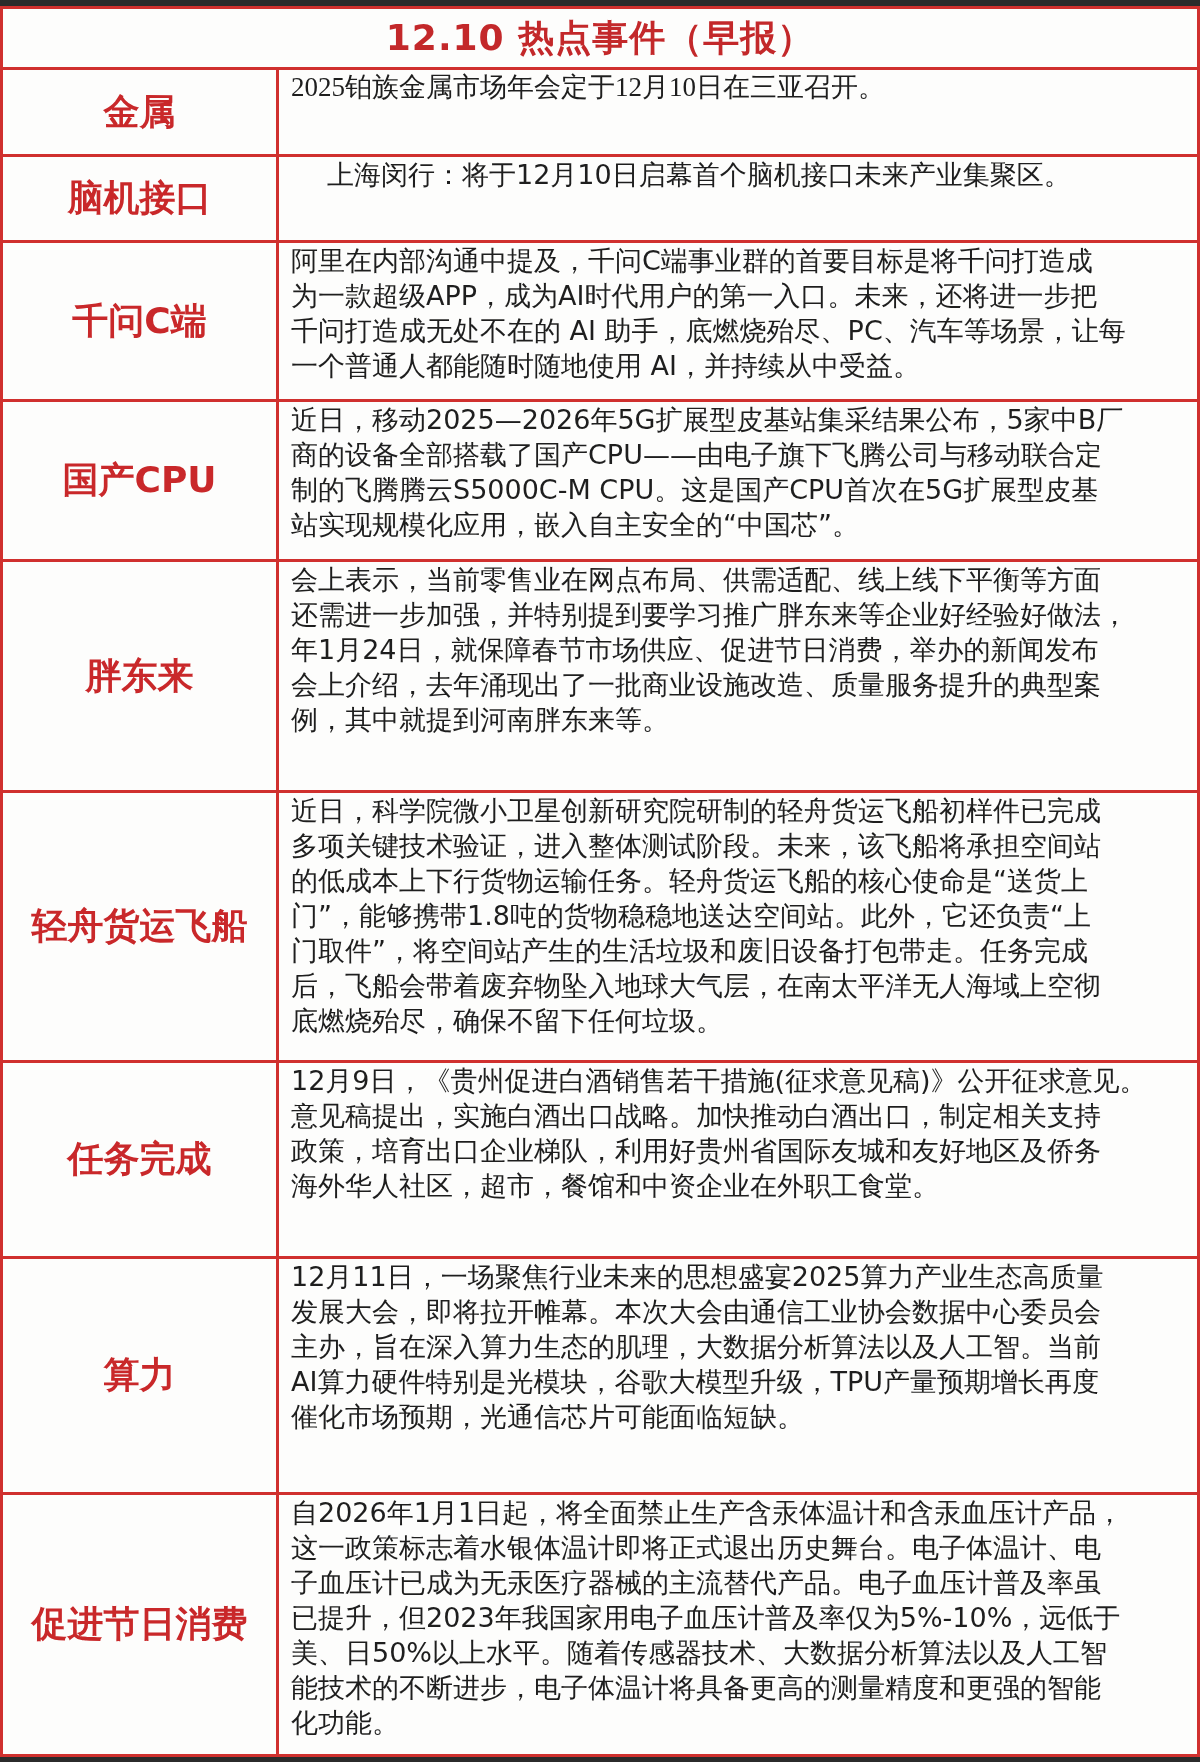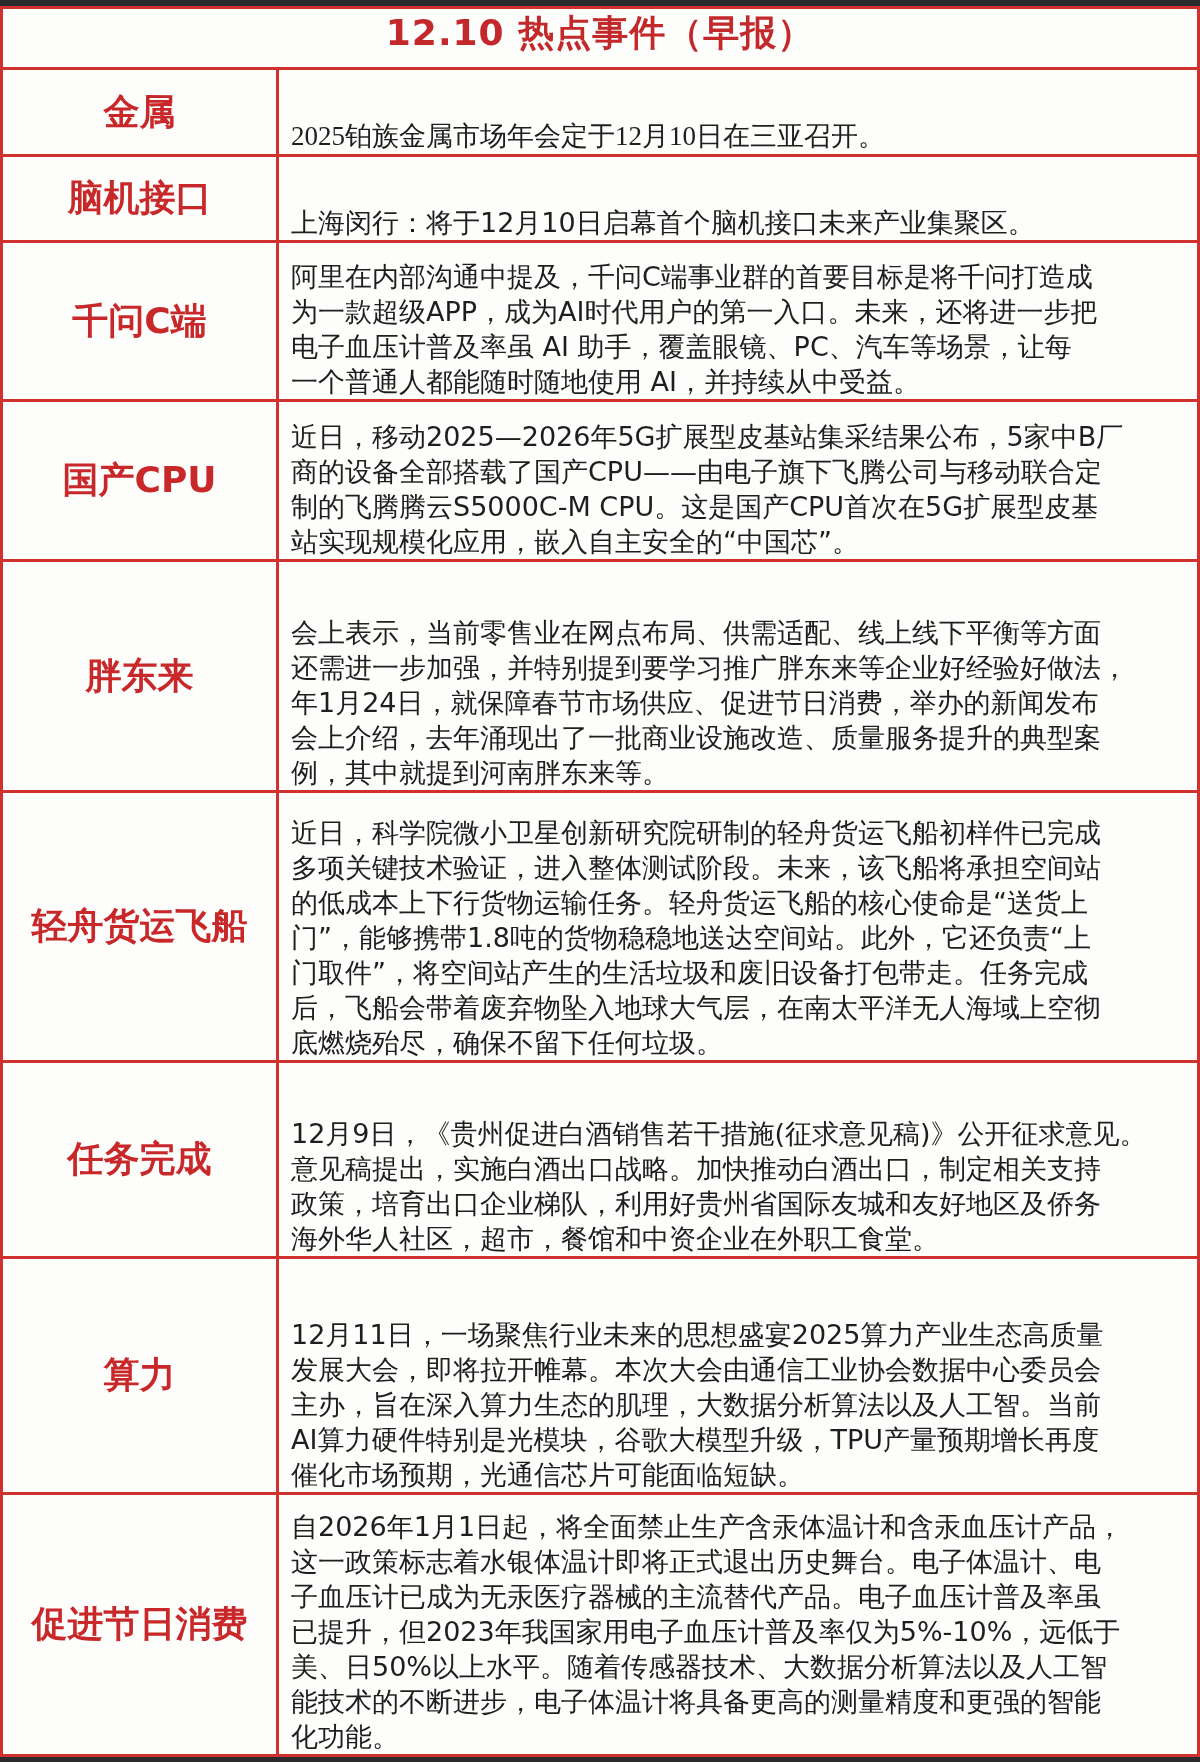--- a/index.html
+++ b/index.html
@@ -25,21 +25,21 @@
     border: 3px solid #d0302e;
   }
   .title-row {
     position: absolute;
     left: 0;
     top: 0;
     width: 1194px;
     height: 58px;
     border-bottom: 3px solid #d0302e;
     display: flex;
-    align-items: flex-start;
+    align-items: center;
     justify-content: center;
   }
   .title {
     color: #c3282a;
     font-weight: bold;
     font-size: 36px;
     letter-spacing: 1px;
     white-space: nowrap;
   }
   .row {
@@ -63,25 +63,24 @@
   .label {
     color: #c9282a;
     font-weight: bold;
     font-size: 36px;
     white-space: nowrap;
   }
   .content-cell {
     flex: 1;
     display: flex;
     flex-direction: column;
-    justify-content: flex-end;
+    justify-content: flex-start;
     padding-left: 12px;
     box-sizing: border-box;
     overflow: visible;
-    margin-top: 30px;
   }
   .line {
     display: block;
     color: #1e1e1e;
     font-size: 27px;
     line-height: 35px;
     white-space: nowrap;
   }
   .bottom-bar {
     position: absolute;
@@ -102,37 +101,37 @@
 
   <div class="row" style="top:61px;height:87px;font-family:Liberation Serif, serif;">
     <div class="label-cell">
       <span class="label">金属</span>
     </div>
     <div class="content-cell">
       <span class="line">2025铂族金属市场年会定于12月10日在三亚召开。</span>
     </div>
   </div>
 
-  <div class="row" style="top:148px;height:86px;">
+  <div class="row" style="top:148px;height:86px;gap:36px;">
     <div class="label-cell">
       <span class="label">脑机接口</span>
     </div>
     <div class="content-cell">
       <span class="line">上海闵行：将于12月10日启幕首个脑机接口未来产业集聚区。</span>
     </div>
   </div>
 
   <div class="row" style="top:234px;height:159px;">
     <div class="label-cell">
       <span class="label">千问C端</span>
     </div>
     <div class="content-cell">
       <span class="line">阿里在内部沟通中提及，千问C端事业群的首要目标是将千问打造成</span>
       <span class="line">为一款超级APP，成为AI时代用户的第一入口。未来，还将进一步把</span>
-      <span class="line">电子血压计普及率虽 AI 助手，覆盖眼镜、PC、汽车等场景，让每</span>
+      <span class="line">千问打造成无处不在的 AI 助手，底燃烧殆尽、PC、汽车等场景，让每</span>
       <span class="line">一个普通人都能随时随地使用 AI，并持续从中受益。</span>
     </div>
   </div>
 
   <div class="row" style="top:393px;height:160px;">
     <div class="label-cell">
       <span class="label">国产CPU</span>
     </div>
     <div class="content-cell">
       <span class="line">近日，移动2025—2026年5G扩展型皮基站集采结果公布，5家中B厂</span>

